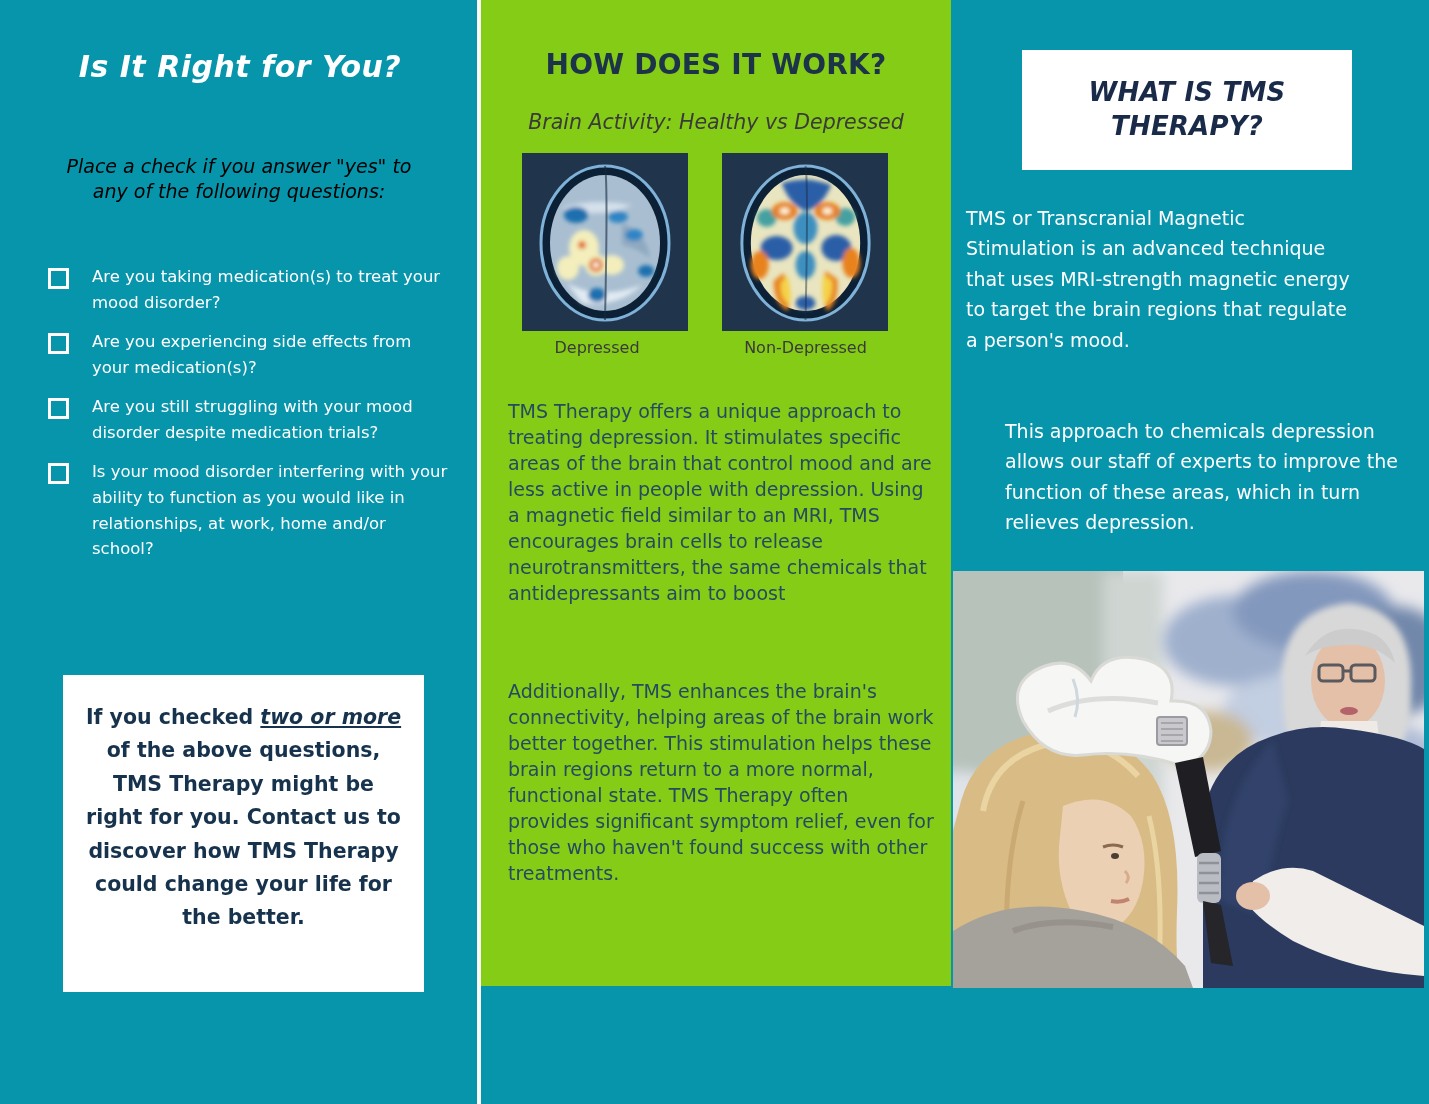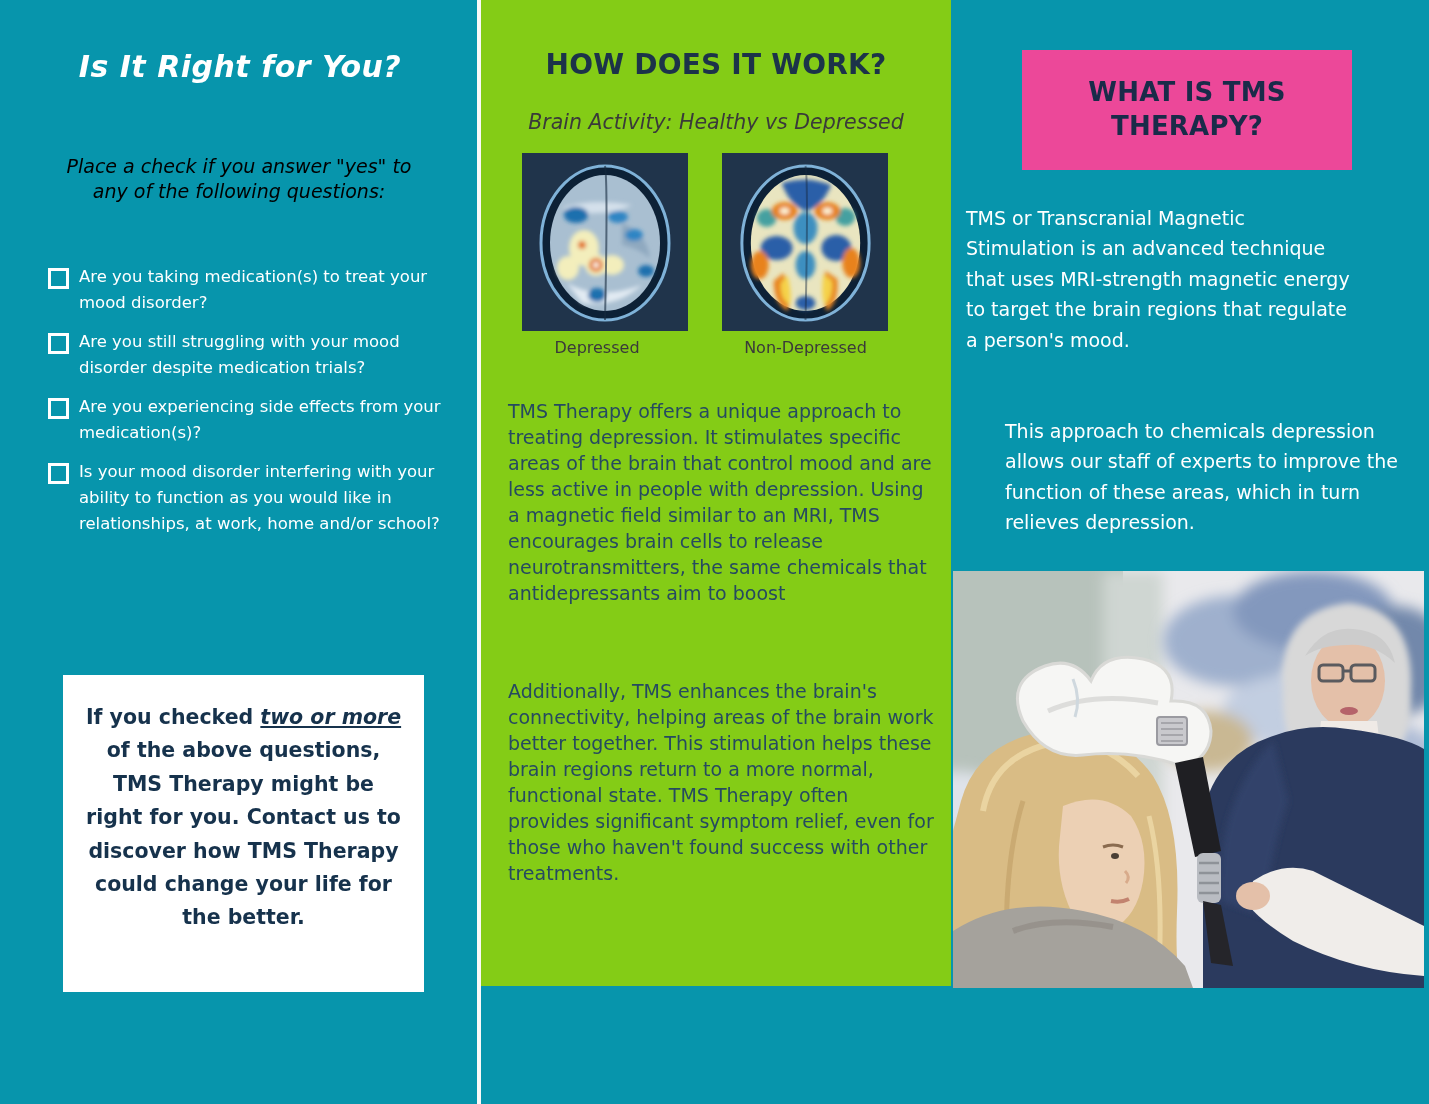--- a/index.html
+++ b/index.html
@@ -24,21 +24,21 @@
     color:#000000;font-size:19px;font-style:italic;
     text-align:center;line-height:1.3;
   }
   .checklist{position:absolute;left:48px;top:264px;width:400px;}
   .check-item{display:flex;align-items:flex-start;margin-bottom:14px;}
   .checkbox{
     flex:0 0 auto;width:15px;height:15px;margin:4px 0 0 0;
     border:3px solid #fff;background:transparent;
   }
   .check-text{
-    margin-left:10px;color:#fff;font-size:16.5px;line-height:1.55;
+    margin-left:23px;color:#fff;font-size:16.5px;line-height:1.55;
   }
   .callout{
     position:absolute;left:63px;top:675px;width:361px;height:317px;
     background:#ffffff;box-sizing:border-box;padding:26px 20px;
     color:#16324c;font-size:20.5px;font-weight:bold;
     text-align:center;line-height:1.63;
   }
   .callout .emph{font-style:italic;text-decoration:underline;margin-top:48px;}
   
   .mp-heading{
@@ -63,21 +63,21 @@
   .label-right{left:241px;width:167px;}
   .mp-para{
     position:absolute;left:27px;width:426px;
     color:#264a60;font-size:19px;line-height:1.37;
   }
   .mp-para1{top:398px;}
   .mp-para2{top:678px;}
   
   .rp-headbox{
     position:absolute;left:1022px;top:50px;width:330px;height:120px;
-    background:#ec4899;display:flex;align-items:center;justify-content:center;
+    background:#ffffff;display:flex;align-items:center;justify-content:center;font-style:italic;
   }
   .rp-heading{
     width:250px;color:#1a2b49;font-size:26px;font-weight:bold;
     text-align:center;line-height:1.3;letter-spacing:.2px;
   }
   .rp-para{
     position:absolute;color:#fff;font-size:19px;line-height:1.6;
   }
   .rp-para1{left:966px;top:203px;width:392px;}
   .rp-para2{left:1005px;top:416px;width:400px;}
@@ -93,25 +93,25 @@
     <div class="lp-title">Is It Right for You?</div>
     <div class="lp-sub">Place a check if you answer "yes" to any of the following questions:</div>
 
     <div class="checklist">
       <div class="check-item">
         <span class="checkbox"></span>
         <span class="check-text">Are you taking medication(s) to treat your mood disorder?</span>
       </div>
       <div class="check-item">
         <span class="checkbox"></span>
+        <span class="check-text">Are you experiencing side effects from your medication(s)?</span>
+      </div>
+      <div class="check-item">
+        <span class="checkbox"></span>
         <span class="check-text">Are you still struggling with your mood disorder despite medication trials?</span>
-      </div>
-      <div class="check-item">
-        <span class="checkbox"></span>
-        <span class="check-text">Are you experiencing side effects from your medication(s)?</span>
       </div>
       <div class="check-item">
         <span class="checkbox"></span>
         <span class="check-text">Is your mood disorder interfering with your ability to function as you would like in relationships, at work, home and/or school?</span>
       </div>
     </div>
 
     <div class="callout">
       <span>If you checked </span><span class="emph">two or more</span><span> of the above questions, TMS Therapy might be right for you. Contact us to discover how TMS Therapy could change your life for the better.</span>
     </div>

